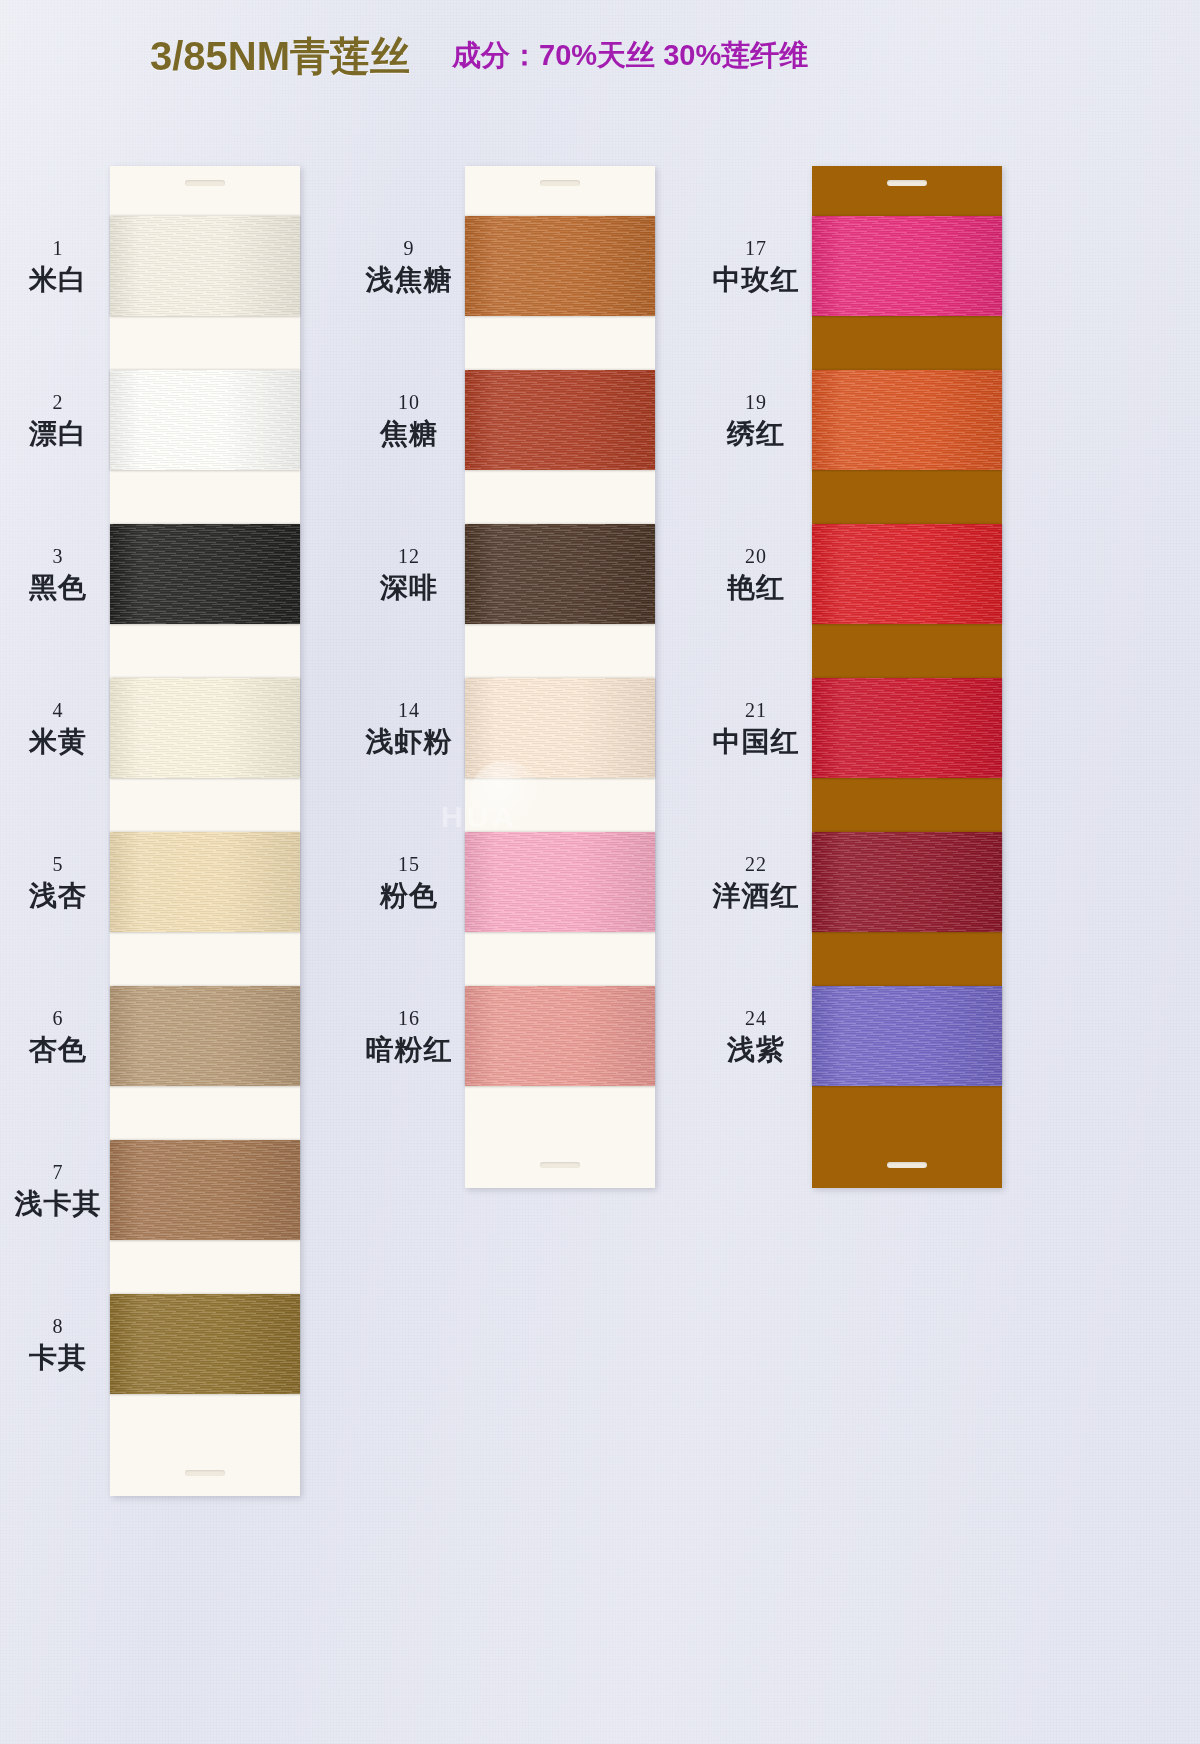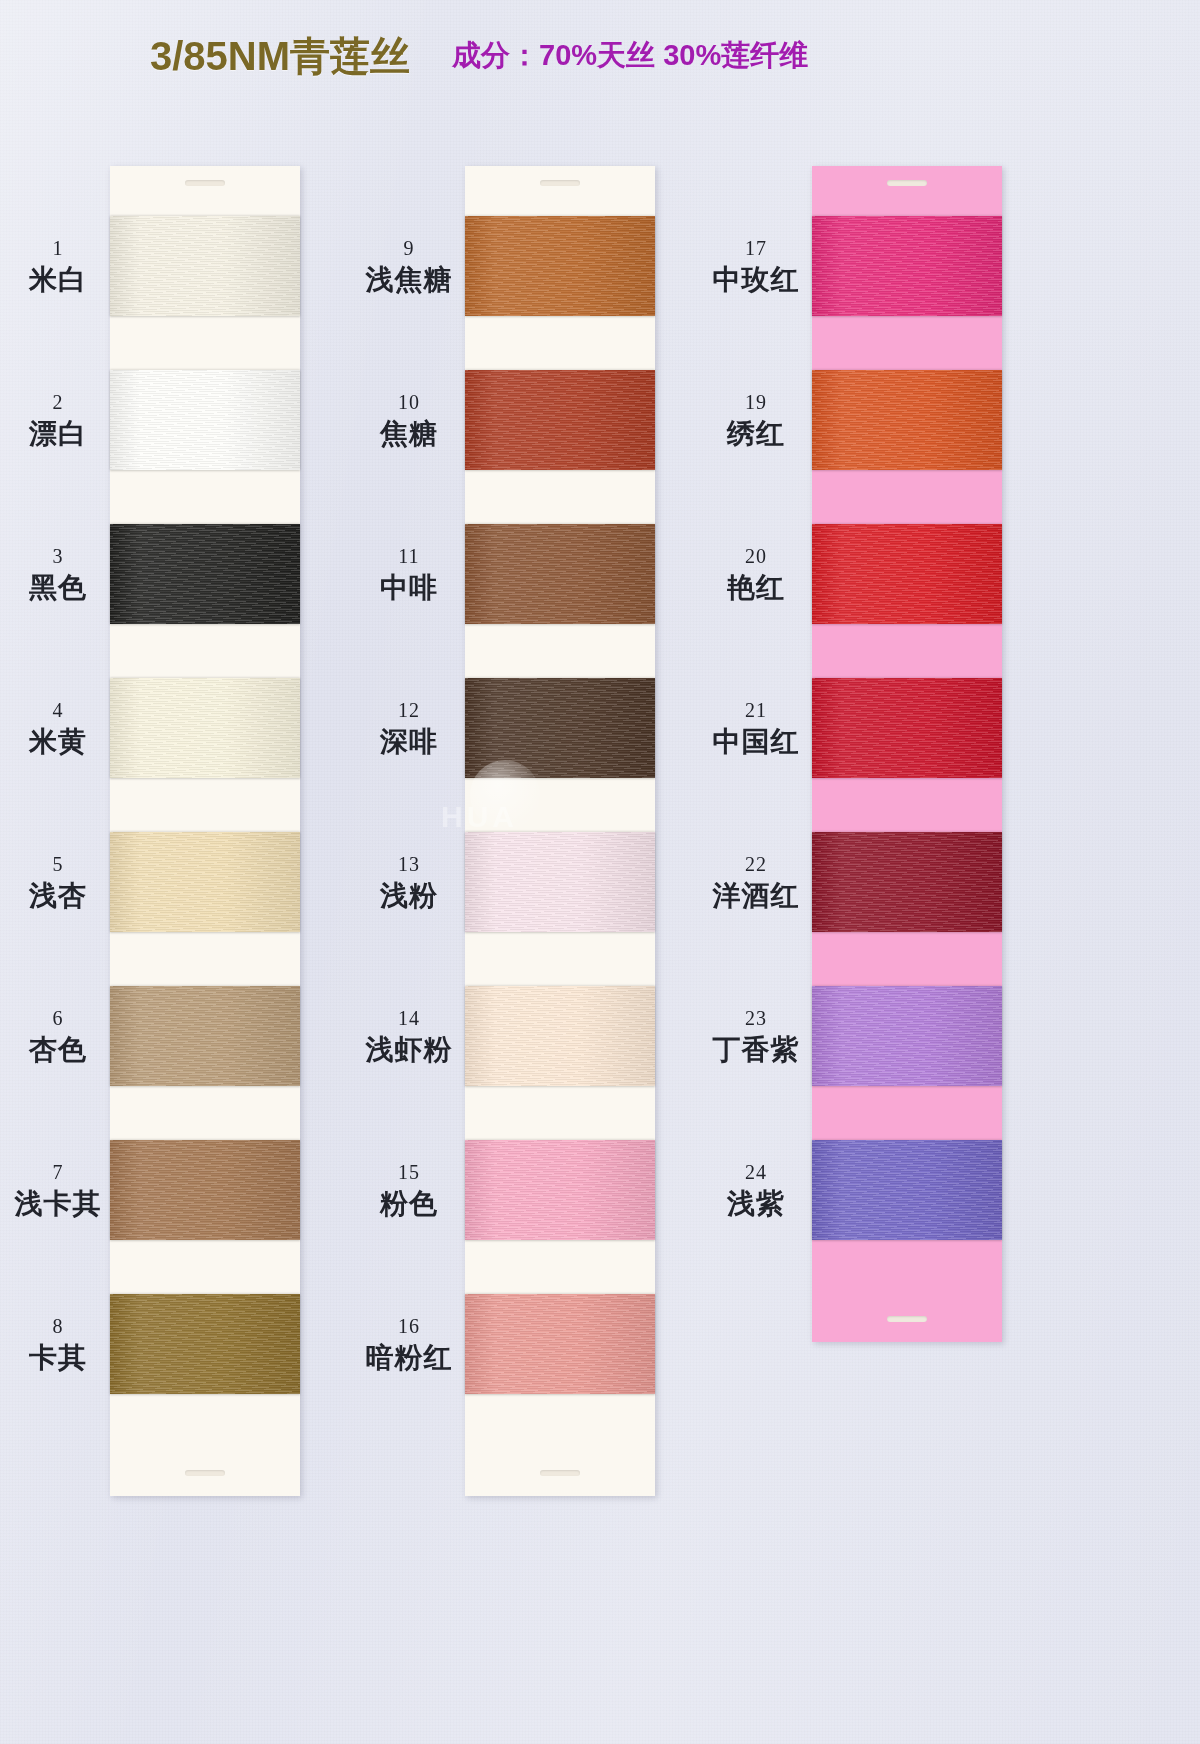--- a/index.html
+++ b/index.html
@@ -278,41 +278,27 @@
       </div>
       <div class="swatch-row">
         <div class="label lab-2">
           <span class="num">10</span>
           <span class="name">焦糖</span>
         </div>
         <div class="swatch" style="background-color: rgb(172, 59, 34);"></div>
       </div>
       <div class="swatch-row">
         <div class="label lab-2">
-          <span class="num">11</span>
-          <span class="name">中啡</span>
-        </div>
-        <div class="swatch" style="background-color: rgb(138, 84, 51);"></div>
-      </div>
-      <div class="swatch-row">
-        <div class="label lab-2">
           <span class="num">12</span>
           <span class="name">深啡</span>
         </div>
         <div class="swatch" style="background-color: rgb(76, 53, 38);"></div>
       </div>
       <div class="swatch-row">
         <div class="label lab-2">
-          <span class="num">13</span>
-          <span class="name">浅粉</span>
-        </div>
-        <div class="swatch" style="background-color: rgb(247, 227, 234);"></div>
-      </div>
-      <div class="swatch-row">
-        <div class="label lab-2">
           <span class="num">14</span>
           <span class="name">浅虾粉</span>
         </div>
         <div class="swatch" style="background-color: rgb(251, 231, 211);"></div>
       </div>
       <div class="swatch-row">
         <div class="label lab-2">
           <span class="num">15</span>
           <span class="name">粉色</span>
         </div>
@@ -322,21 +308,21 @@
         <div class="label lab-2">
           <span class="num">16</span>
           <span class="name">暗粉红</span>
         </div>
         <div class="swatch" style="background-color: rgb(233, 152, 145);"></div>
       </div>
     </div>
   </div>
 
   <div class="column col-3">
-    <div class="card" style="background: #f9a8d4;">
+    <div class="card" style="background: #a16207;">
       <div class="swatch-row">
         <div class="label lab-3">
           <span class="num">17</span>
           <span class="name">中玫红</span>
         </div>
         <div class="swatch" style="background-color: rgb(230, 40, 120);"></div>
       </div>
       <div class="swatch-row">
         <div class="label lab-3">
           <span class="num">19</span>
@@ -360,27 +346,20 @@
       </div>
       <div class="swatch-row">
         <div class="label lab-3">
           <span class="num">22</span>
           <span class="name">洋酒红</span>
         </div>
         <div class="swatch" style="background-color: rgb(141, 20, 39);"></div>
       </div>
       <div class="swatch-row">
         <div class="label lab-3">
-          <span class="num">23</span>
-          <span class="name">丁香紫</span>
-        </div>
-        <div class="swatch" style="background-color: rgb(176, 123, 216);"></div>
-      </div>
-      <div class="swatch-row">
-        <div class="label lab-3">
           <span class="num">24</span>
           <span class="name">浅紫</span>
         </div>
         <div class="swatch" style="background-color: rgb(112, 100, 196);"></div>
       </div>
     </div>
   </div>
 
 </div>
 

